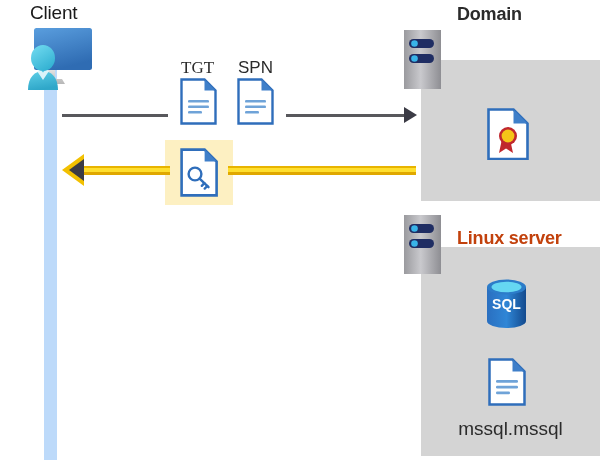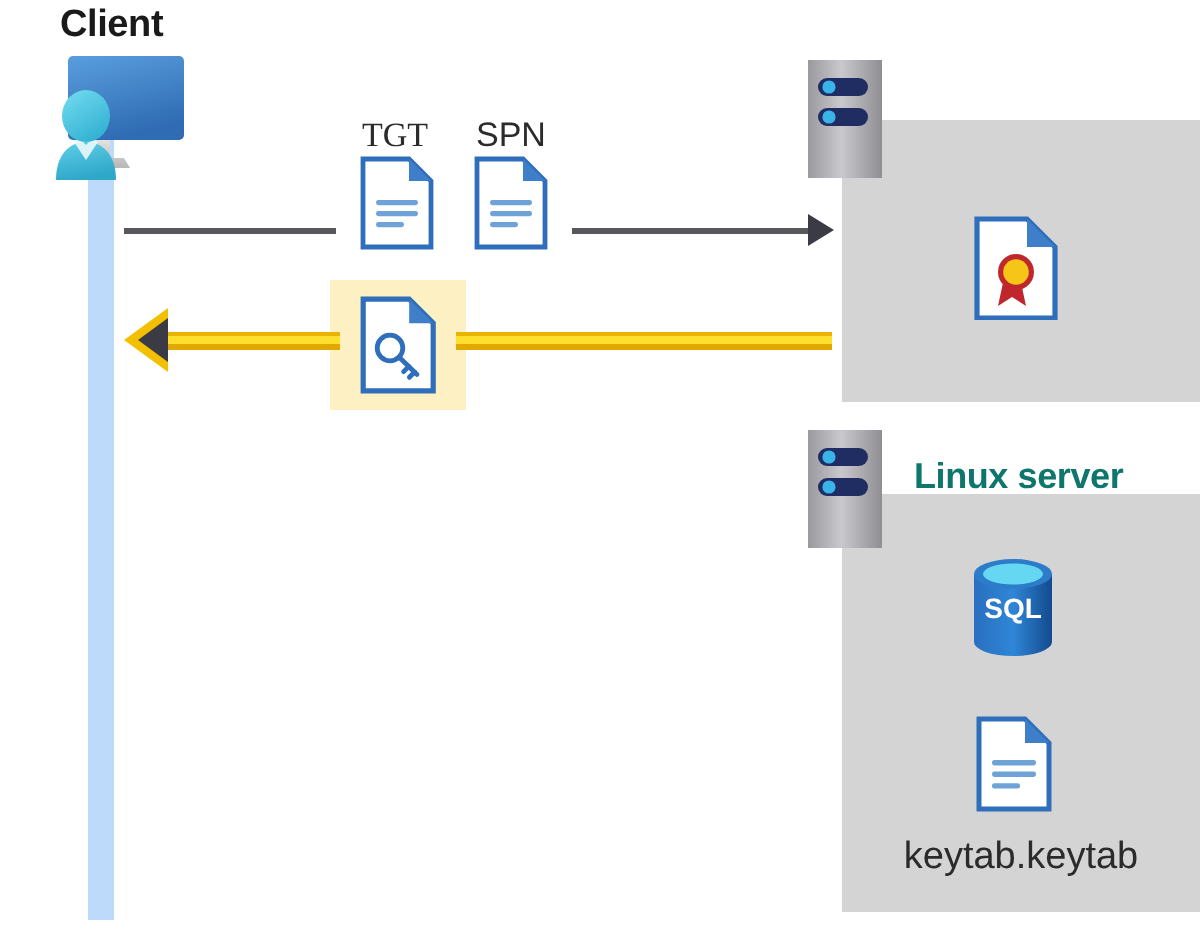--- a/index.html
+++ b/index.html
@@ -5,29 +5,29 @@
   html,body{margin:0;padding:0;background:#ffffff;}
   body{
     width:600px;height:468px;position:relative;overflow:hidden;
     font-family:"Liberation Sans","DejaVu Sans",sans-serif;
     -webkit-font-smoothing:antialiased;
   }
   .abs{position:absolute;}
 
   
   .lbl-client{
-    left:30px;top:2px;font-size:19px;font-weight:bold;color:#1a1a1a;
+    left:30px;top:2px;font-size:19px;font-weight:normal;color:#1a1a1a;
     letter-spacing:-0.2px;
   }
   .lbl-dc{
     left:457px;top:3px;font-size:18px;font-weight:bold;color:#2b2b2b;
     line-height:23px;width:130px;letter-spacing:-0.2px;
   }
   .lbl-linux{
-    left:457px;top:228px;font-size:18px;font-weight:bold;color:#0f766e;
+    left:457px;top:228px;font-size:18px;font-weight:bold;color:#c2410c;
     letter-spacing:-0.2px;
   }
   .lbl-tgt{left:181px;top:58px;font-size:17px;color:#2b2b2b;font-family:Liberation Serif, serif;}
   .lbl-spn{left:238px;top:58px;font-size:17px;color:#2b2b2b;}
   .lbl-keytab{
     left:421px;top:418px;width:179px;text-align:center;
     font-size:19px;color:#2b2b2b;
   }
 
   
@@ -169,20 +169,21 @@
       <path d="M19.6 30.6 L28.5 39.2"></path>
       <path d="M24.4 35.2 l-2.6 2.6"></path>
       <path d="M27.3 38.0 l-2.6 2.6"></path>
     </g>
   </svg>
 </div>
 
 <div class="abs panel panel-dc"></div>
 
 <div class="abs lbl-dc">
+  <div>Domain</div>
 </div>
 
 <div class="abs ico-server-dc server">
   <svg viewBox="0 0 37 59" width="37" height="59" xmlns="http://www.w3.org/2000/svg">
     <defs>
       <linearGradient id="gRack1" x1="0" y1="0" x2="1" y2="0">
         <stop offset="0" stop-color="#9a9a9e"></stop>
         <stop offset="0.45" stop-color="#c9c9cd"></stop>
         <stop offset="1" stop-color="#8e8e93"></stop>
       </linearGradient>
@@ -247,13 +248,13 @@
     <path d="M1.5 1.5 h23 l12 12 v33 h-35 z" fill="#ffffff" stroke="#2f6ebb" stroke-width="2.5"></path>
     <path d="M24.5 1.5 l12 12 h-12 z" fill="#3f7fc9"></path>
     <g fill="#6fa3d8">
       <rect x="8" y="22" width="22" height="2.7" rx="1.2"></rect>
       <rect x="8" y="27.8" width="22" height="2.7" rx="1.2"></rect>
       <rect x="8" y="33.6" width="14" height="2.7" rx="1.2"></rect>
     </g>
   </svg>
 </div>
 
-<div class="abs lbl-keytab">keytab.keytab</div>
+<div class="abs lbl-keytab">mssql.mssql</div>
 
 </body></html>

